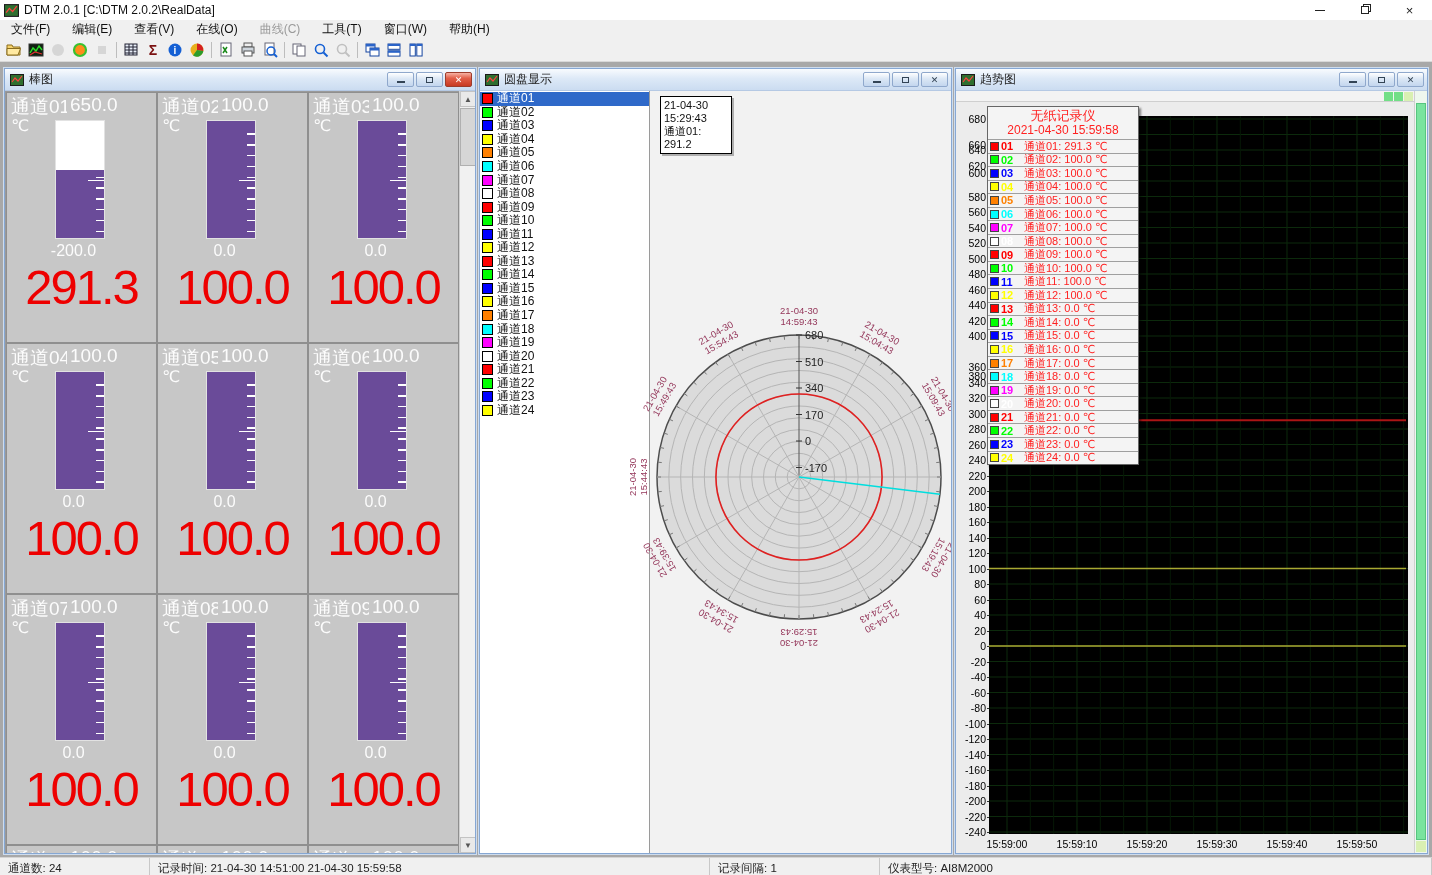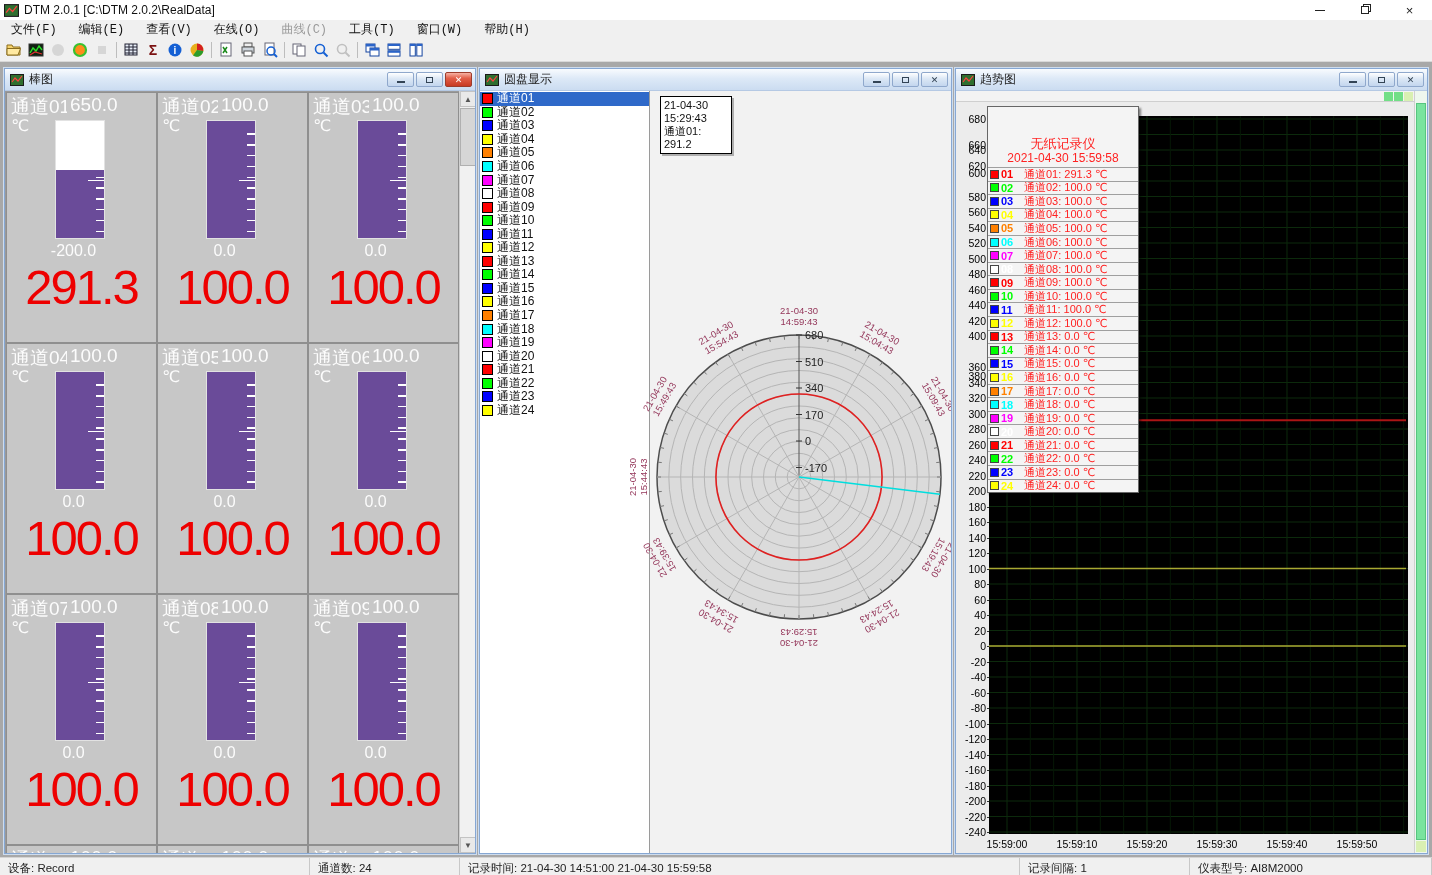--- a/index.html
+++ b/index.html
@@ -9,21 +9,21 @@
 
   
   .titlebar { height:20px; background:#ffffff; display:flex; align-items:center;
     font-size:12px; color:#111; padding-left:4px; }
   .titlebar .app-icon { width:15px; height:13px; margin-right:5px; display:inline-flex; }
   .win-controls { margin-left:auto; display:flex; height:20px; }
   .wbtn { width:45px; height:20px; display:flex; align-items:center; justify-content:center;
     color:#222; font-size:13px; }
   .wbtn .g-min { width:10px; height:1px; background:#222; }
   .wbtn .g-rest { width:8px; height:8px; border:1px solid #222; box-shadow:2px -2px 0 -1px #fff, 2px -2px 0 0 #222; }
-  .menubar { height:19px; background:#f0f0f0; display:flex; align-items:center; font-size:12px;font-family:Liberation Mono, monospace; }
+  .menubar { height:19px; background:#f0f0f0; display:flex; align-items:center; font-size:12px; }
   .menu-item { padding:2px 11px; color:#111; cursor:default; }
   .menu-item.disabled { color:#9a9a9a; }
   .toolbar { height:23px; background:#f0f0f0; border-bottom:1px solid #d8d8d8;
     display:flex; align-items:center; padding-left:3px; }
   .tbtn { width:22px; height:20px; display:inline-flex; align-items:center; justify-content:center; }
   .tbtn svg { width:16px; height:16px; }
   .tbtn.dis { opacity:.45; filter:grayscale(1); }
   .tsep { width:1px; height:16px; background:#bdbdbd; margin:0 3px; }
 
   
@@ -89,21 +89,21 @@
   .t-hscroll .sq { position:absolute; top:1px; width:9px; height:9px; }
   .t-vscroll { position:absolute; right:0; top:0; bottom:0; width:13px; background:#eef7ee; border-left:1px solid #cfcfcf; }
   .t-vscroll .thumb { position:absolute; left:1px; right:1px; top:12px; bottom:13px;
     background:#79e49e; border:1px solid #57c57f; }
   .t-vscroll .endsq { position:absolute; left:1px; right:1px; bottom:1px; height:11px; background:#d9f0b2; }
   .ylab { position:absolute; width:28px; left:2px; text-align:right; font-size:10.5px; color:#000; }
   .ylab i { position:absolute; right:-5px; top:50%; width:4px; height:1px; background:#333; font-style:normal; }
   .plot { position:absolute; left:33px; top:25px; width:419px; height:718px; background:#000; }
   .legend { position:absolute; left:31px; top:15px; width:152px; background:#f4f4f4;
     border:1px solid #666; box-shadow:2px 2px 2px rgba(0,0,0,.45); z-index:5; }
-  .lg-title { height:16px; text-align:center; color:#ff2222; font-size:13px;margin-top:28px; }
+  .lg-title { height:16px; text-align:center; color:#ff2222; font-size:13px; }
   .lg-date { height:16px; text-align:center; color:#ff2222; font-size:12px; }
   .lg-row { height:13.55px; display:flex; align-items:center; border-top:1px solid #9f9f9f; padding-left:2px; }
   .lg-row .sw { width:9px; height:9px; border:1px solid #444; flex:none; }
   .lg-row .num { width:18px; font-size:11px; font-weight:bold; margin-left:2px; }
   .lg-row .lbl { font-size:11px; color:#ff2222; margin-left:5px; white-space:nowrap; }
   .xlab { position:absolute; top:747px; width:60px; text-align:center; font-size:10.5px; color:#000; }
 
   
   .statusbar { position:absolute; left:0; top:857px; width:1432px; height:18px;
     background:#f0f0f0; border-top:1px solid #d4d4d4; display:flex; overflow:hidden; }
@@ -942,19 +942,18 @@
         <div class="t-vscroll">
           <span class="thumb"></span>
           <span class="endsq"></span>
         </div>
       </div>
     </section>
 
   </div>
 
   <div class="statusbar" id="statusbar">
-      <div class="sfield" style="width: 310px;">设备: Record</div>
       <div class="sfield" style="width: 150px;">通道数: 24</div>
       <div class="sfield" style="width: 560px;">记录时间: 21-04-30 14:51:00        21-04-30 15:59:58</div>
       <div class="sfield" style="width: 170px;">记录间隔: 1</div>
       <div class="sfield" style="flex: 1 1 0%;">仪表型号: AI8M2000</div>
     </div>
 </div>
 
 </body></html>

